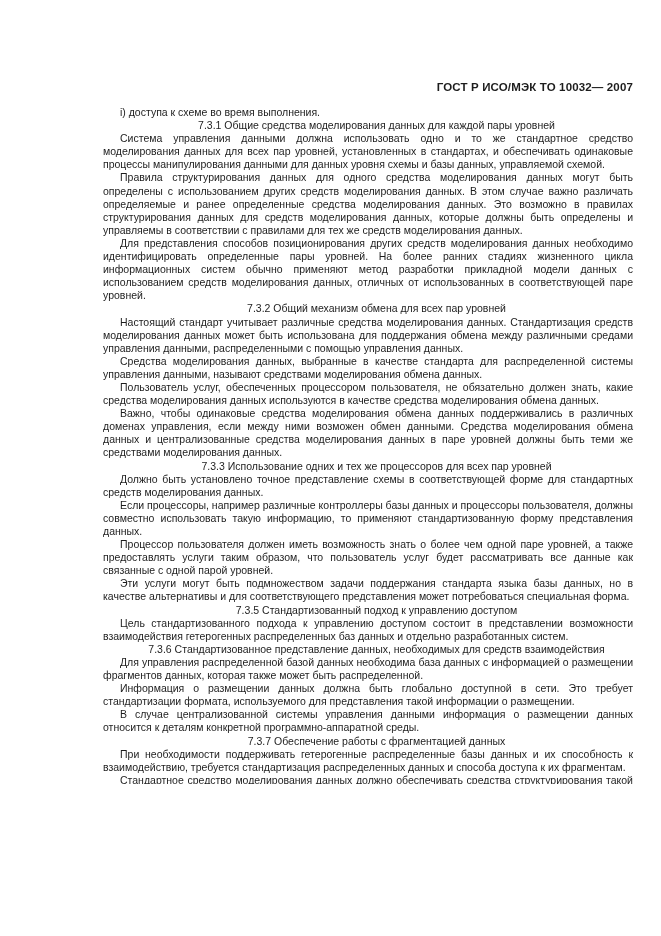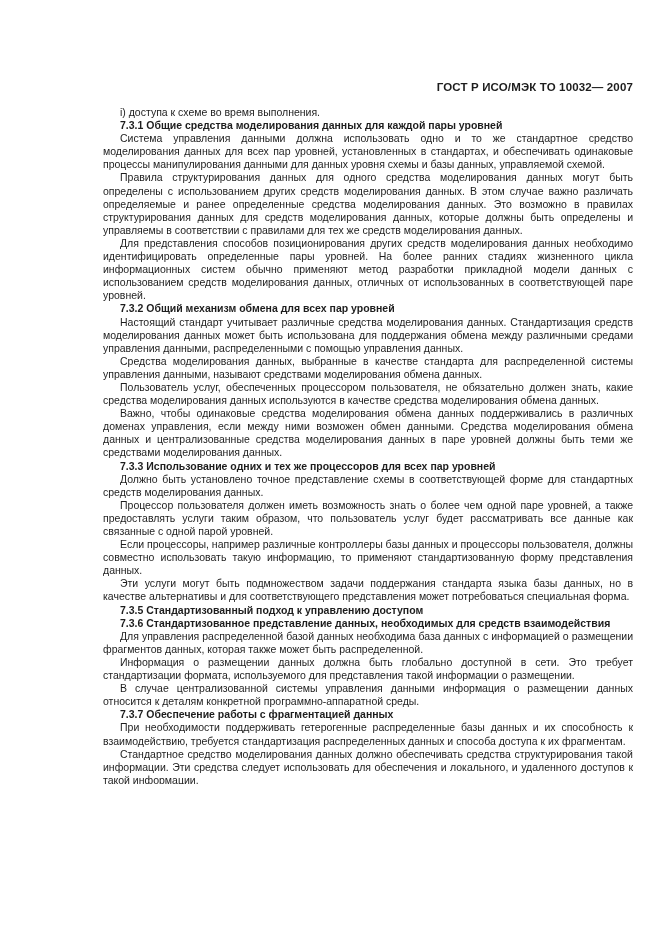--- a/index.html
+++ b/index.html
@@ -28,22 +28,22 @@
     font-size: 10.5px;
     line-height: 13.1px;
     text-align: justify;
   }
   .content p {
     margin: 0;
     padding: 0;
     text-indent: 17px;
   }
   .content p.heading {
-    font-weight: bold;
-    text-align: left;
+    font-weight: normal;
+    text-align: center;
   }
   .page-number {
     position: absolute;
     top: 853px;
     right: 61px;
     font-size: 11px;
     line-height: 13px;
   }
 </style>
 </head>
@@ -59,24 +59,25 @@
     <p>Система управления данными должна использовать одно и то же стандартное средство моделирования данных для всех пар уровней, установленных в стандартах, и обеспечивать одинаковые процессы манипулирования данными для данных уровня схемы и базы данных, управляемой схемой.</p>
     <p>Правила структурирования данных для одного средства моделирования данных могут быть определены с использованием других средств моделирования данных. В этом случае важно различать определяемые и ранее определенные средства моделирования данных. Это возможно в правилах структурирования данных для средств моделирования данных, которые должны быть определены и управляемы в соответствии с правилами для тех же средств моделирования данных.</p>
     <p>Для представления способов позиционирования других средств моделирования данных необходимо идентифицировать определенные пары уровней. На более ранних стадиях жизненного цикла информационных систем обычно применяют метод разработки прикладной модели данных с использованием средств моделирования данных, отличных от использованных в соответствующей паре уровней.</p>
     <p class="heading">7.3.2 Общий механизм обмена для всех пар уровней</p>
     <p>Настоящий стандарт учитывает различные средства моделирования данных. Стандартизация средств моделирования данных может быть использована для поддержания обмена между различными средами управления данными, распределенными с помощью управления данных.</p>
     <p>Средства моделирования данных, выбранные в качестве стандарта для распределенной системы управления данными, называют средствами моделирования обмена данных.</p>
     <p>Пользователь услуг, обеспеченных процессором пользователя, не обязательно должен знать, какие средства моделирования данных используются в качестве средства моделирования обмена данных.</p>
     <p>Важно, чтобы одинаковые средства моделирования обмена данных поддерживались в различных доменах управления, если между ними возможен обмен данными. Средства моделирования обмена данных и централизованные средства моделирования данных в паре уровней должны быть теми же средствами моделирования данных.</p>
     <p class="heading">7.3.3 Использование одних и тех же процессоров для всех пар уровней</p>
     <p>Должно быть установлено точное представление схемы в соответствующей форме для стандартных средств моделирования данных.</p>
+    <p>Если процессоры, например различные контроллеры базы данных и процессоры пользователя, должны совместно использовать такую информацию, то применяют стандартизованную форму представления данных.</p>
     <p>Процессор пользователя должен иметь возможность знать о более чем одной паре уровней, а также предоставлять услуги таким образом, что пользователь услуг будет рассматривать все данные как связанные с одной парой уровней.</p>
-    <p>Если процессоры, например различные контроллеры базы данных и процессоры пользователя, должны совместно использовать такую информацию, то применяют стандартизованную форму представления данных.</p>
     <p>Эти услуги могут быть подмножеством задачи поддержания стандарта языка базы данных, но в качестве альтернативы и для соответствующего представления может потребоваться специальная форма.</p>
     <p class="heading">7.3.5 Стандартизованный подход к управлению доступом</p>
+    <p>Цель стандартизованного подхода к управлению доступом состоит в представлении возможности взаимодействия гетерогенных распределенных баз данных и отдельно разработанных систем.</p>
     <p class="heading">7.3.6 Стандартизованное представление данных, необходимых для средств взаимодействия</p>
     <p>Для управления распределенной базой данных необходима база данных с информацией о размещении фрагментов данных, которая также может быть распределенной.</p>
     <p>Информация о размещении данных должна быть глобально доступной в сети. Это требует стандартизации формата, используемого для представления такой информации о размещении.</p>
     <p>В случае централизованной системы управления данными информация о размещении данных относится к деталям конкретной программно-аппаратной среды.</p>
     <p class="heading">7.3.7 Обеспечение работы с фрагментацией данных</p>
     <p>При необходимости поддерживать гетерогенные распределенные базы данных и их способность к взаимодействию, требуется стандартизация распределенных данных и способа доступа к их фрагментам.</p>
     <p>Стандартное средство моделирования данных должно обеспечивать средства структурирования такой информации. Эти средства следует использовать для обеспечения и локального, и удаленного доступов к такой информации.</p>
   </div>
 
   <div class="page-number">29</div>

